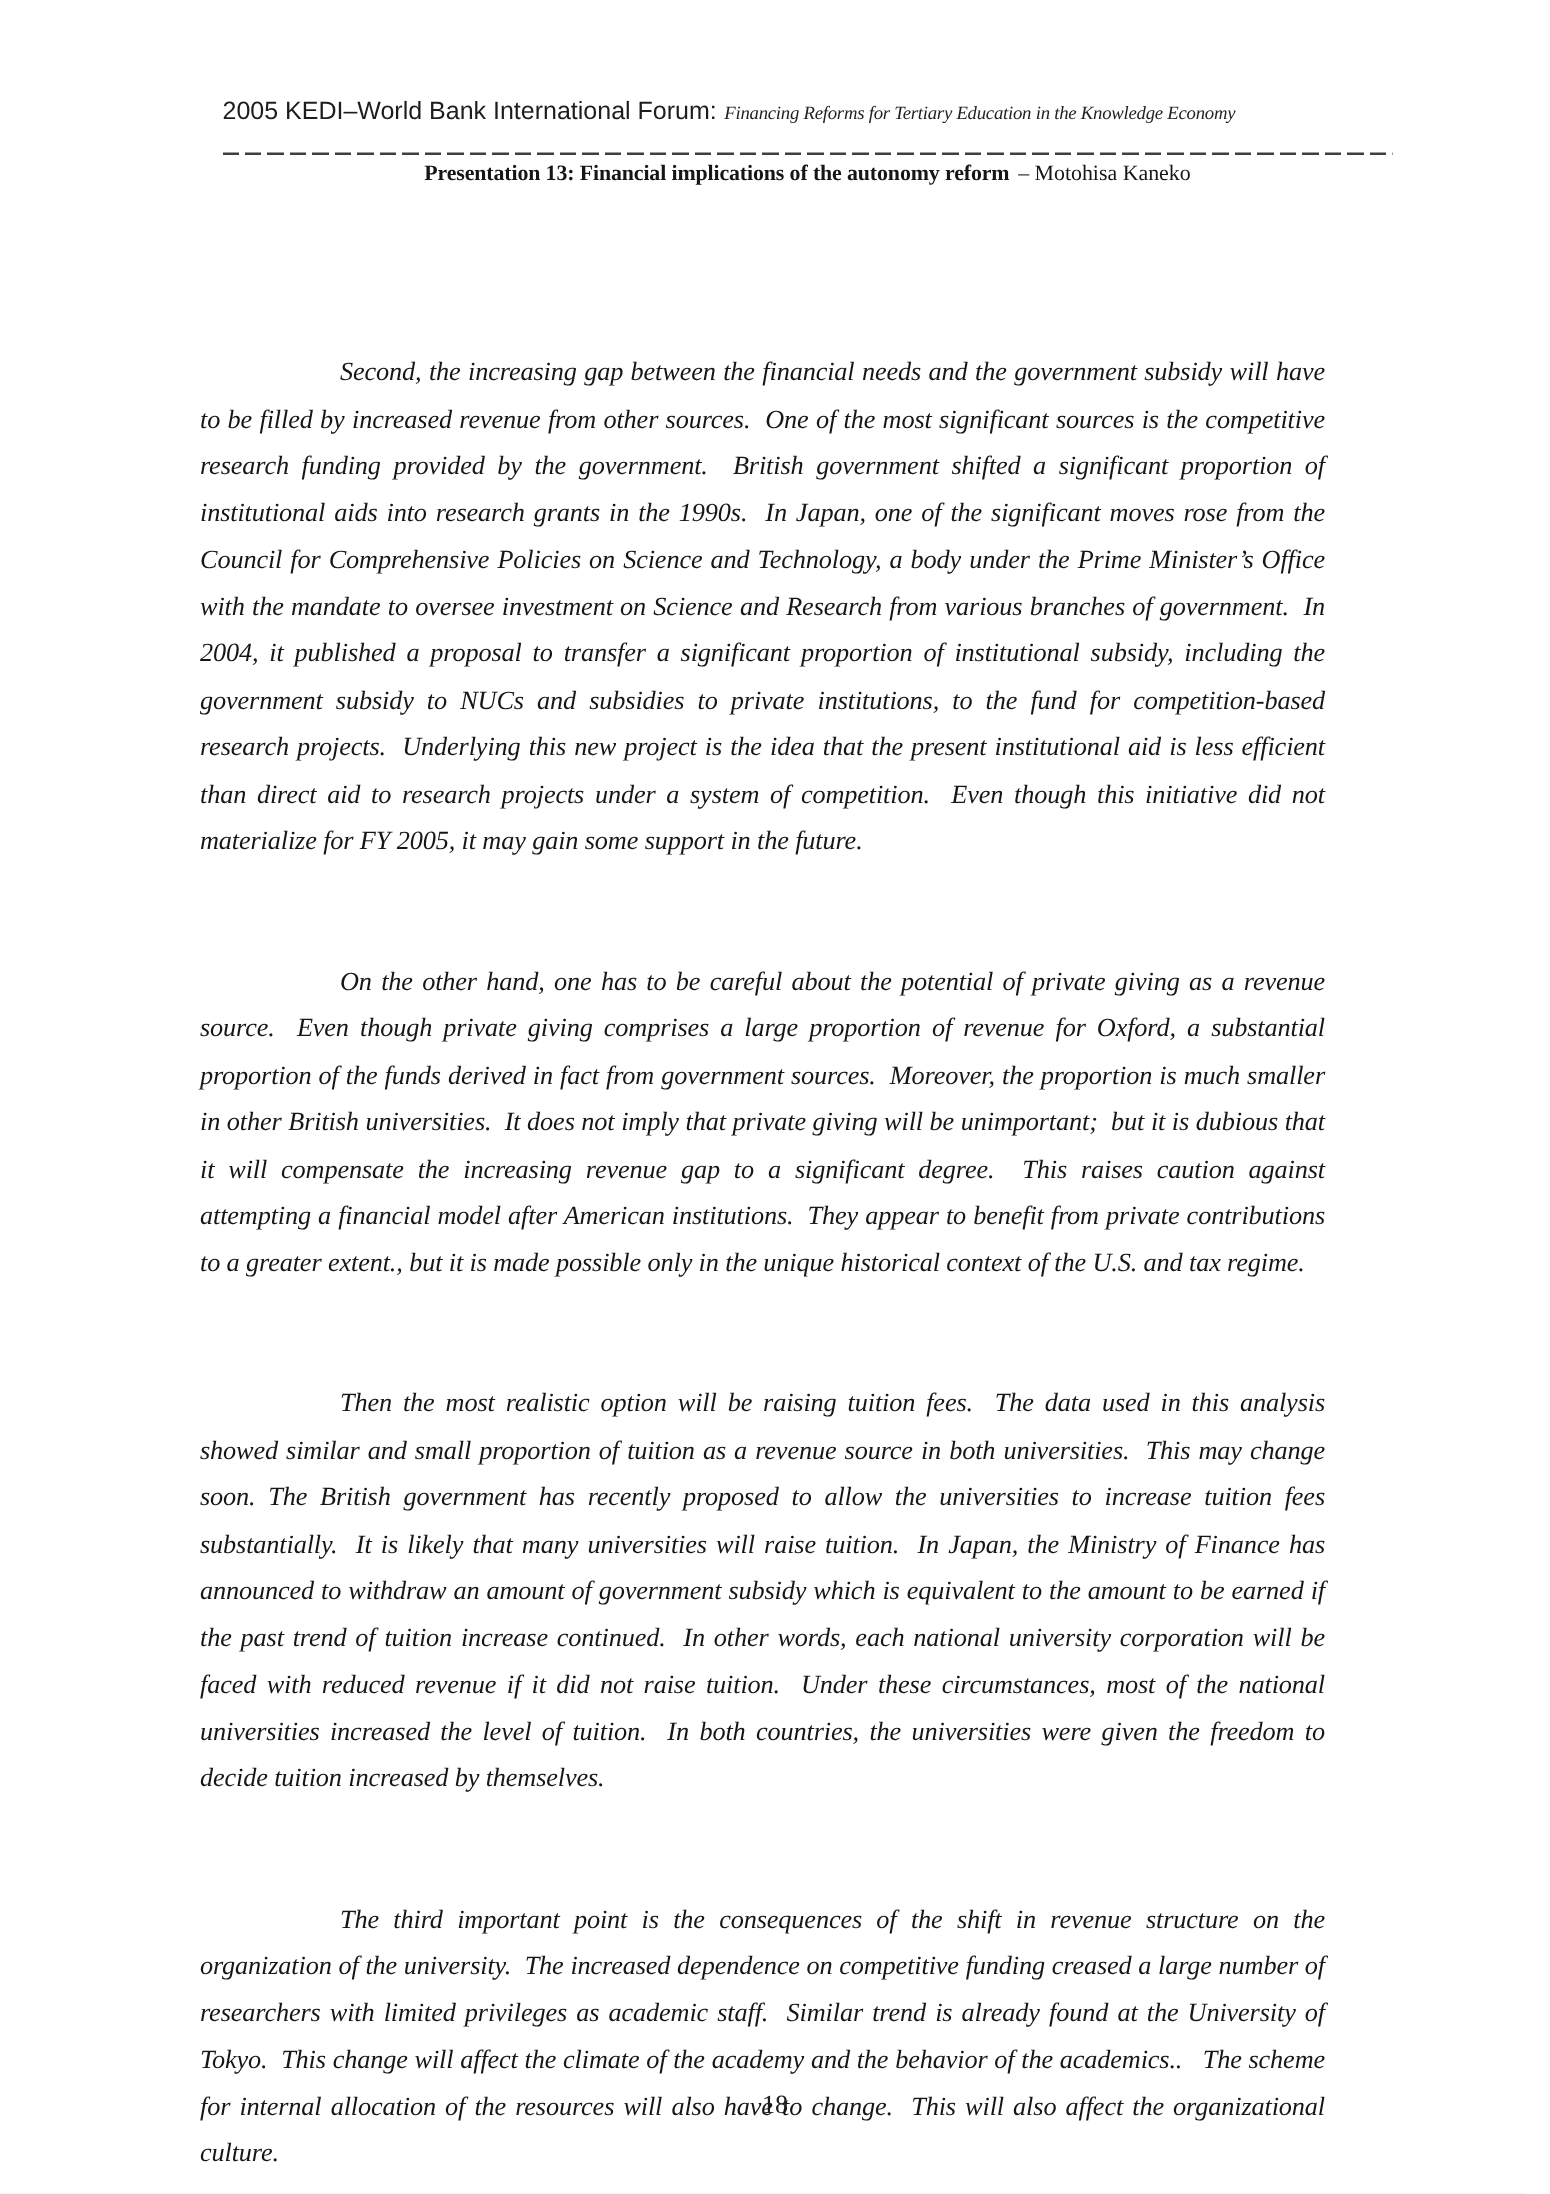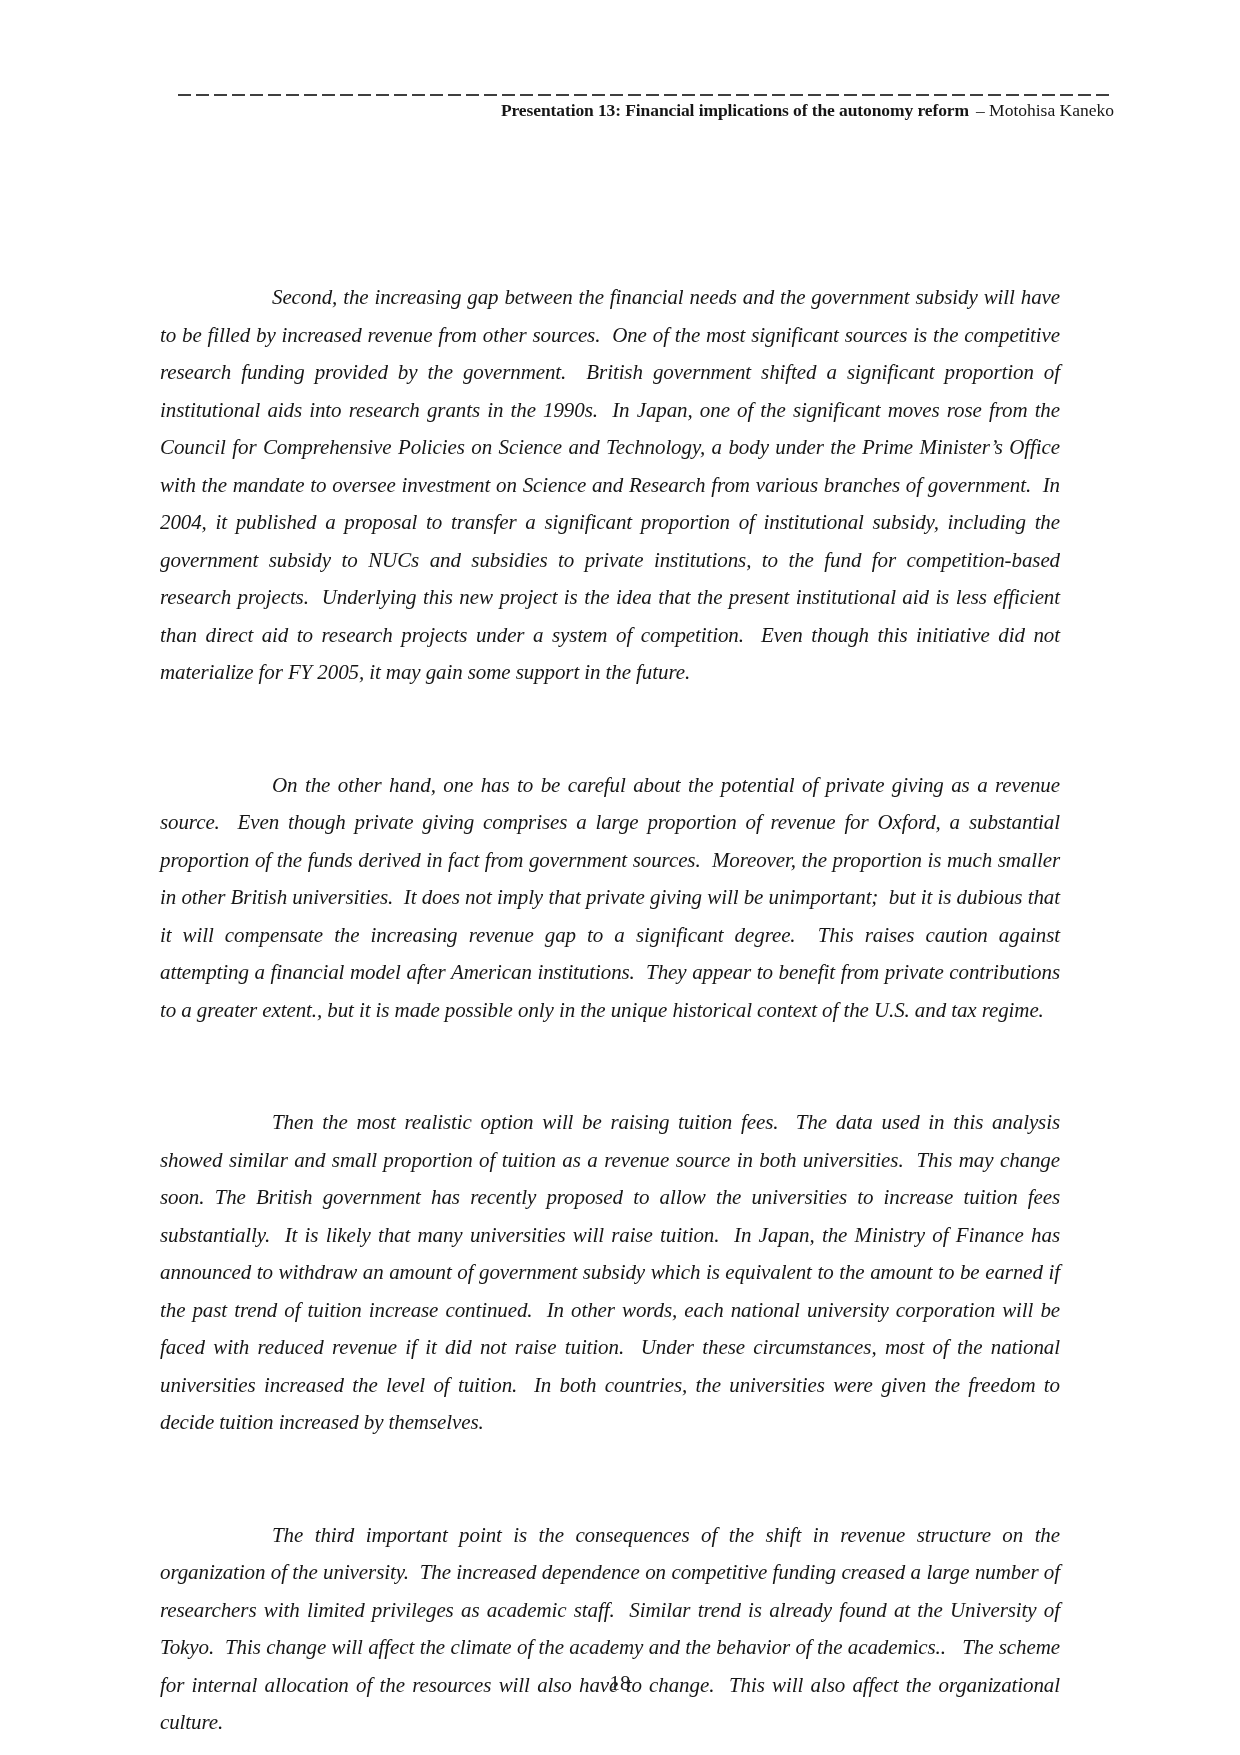--- a/index.html
+++ b/index.html
@@ -36,21 +36,21 @@
     margin-left: 6px;
     color: #222222;
   }
   .divider {
     margin-top: 18px;
     height: 2px;
     background: repeating-linear-gradient(90deg, #3f3f3f 0 13px, transparent 13px 18px);
   }
   .header-line2 {
     margin-top: 3px;
-    text-align: right;
+    text-align: center;
     font-size: 17.5px;
     line-height: 23px;
     color: #161616;
     white-space: nowrap;
   }
   .header-line2 .bold { font-weight: bold; letter-spacing: -0.1px; }
   .header-line2 .author { margin-left: 7px; }
 
   
   .content {
@@ -81,20 +81,23 @@
     font-size: 21px;
     color: #1b1b1b;
   }
 </style>
 </head>
 <body>
 
 <div class="page">
 
   <header class="header">
+    <div class="header-line1">
+      <span class="forum-title">2005 KEDI–World Bank International Forum:</span><span class="forum-subtitle">Financing Reforms for Tertiary Education in the Knowledge Economy</span>
+    </div>
     <div class="divider"></div>
     <div class="header-line2">
       <span class="bold">Presentation 13: Financial implications of the autonomy reform</span><span class="author">– Motohisa Kaneko</span>
     </div>
   </header>
 
   <main class="content">
     <p>Second, the increasing gap between the financial needs and the government subsidy will have to be filled by increased revenue from other sources.  One of the most significant sources is the competitive research funding provided by the government.  British government shifted a significant proportion of institutional aids into research grants in the 1990s.  In Japan, one of the significant moves rose from the Council for Comprehensive Policies on Science and Technology, a body under the Prime Minister’s Office with the mandate to oversee investment on Science and Research from various branches of government.  In 2004, it published a proposal to transfer a significant proportion of institutional subsidy, including the government subsidy to NUCs and subsidies to private institutions, to the fund for competition-based research projects.  Underlying this new project is the idea that the present institutional aid is less efficient than direct aid to research projects under a system of competition.  Even though this initiative did not materialize for FY 2005, it may gain some support in the future.</p>
     <p>On the other hand, one has to be careful about the potential of private giving as a revenue source.  Even though private giving comprises a large proportion of revenue for Oxford, a substantial proportion of the funds derived in fact from government sources.  Moreover, the proportion is much smaller in other British universities.  It does not imply that private giving will be unimportant;  but it is dubious that it will compensate the increasing revenue gap to a significant degree.  This raises caution against attempting a financial model after American institutions.  They appear to benefit from private contributions to a greater extent., but it is made possible only in the unique historical context of the U.S. and tax regime.</p>
     <p>Then the most realistic option will be raising tuition fees.  The data used in this analysis showed similar and small proportion of tuition as a revenue source in both universities.  This may change soon. The British government has recently proposed to allow the universities to increase tuition fees substantially.  It is likely that many universities will raise tuition.  In Japan, the Ministry of Finance has announced to withdraw an amount of government subsidy which is equivalent to the amount to be earned if the past trend of tuition increase continued.  In other words, each national university corporation will be faced with reduced revenue if it did not raise tuition.  Under these circumstances, most of the national universities increased the level of tuition.  In both countries, the universities were given the freedom to decide tuition increased by themselves.</p>

